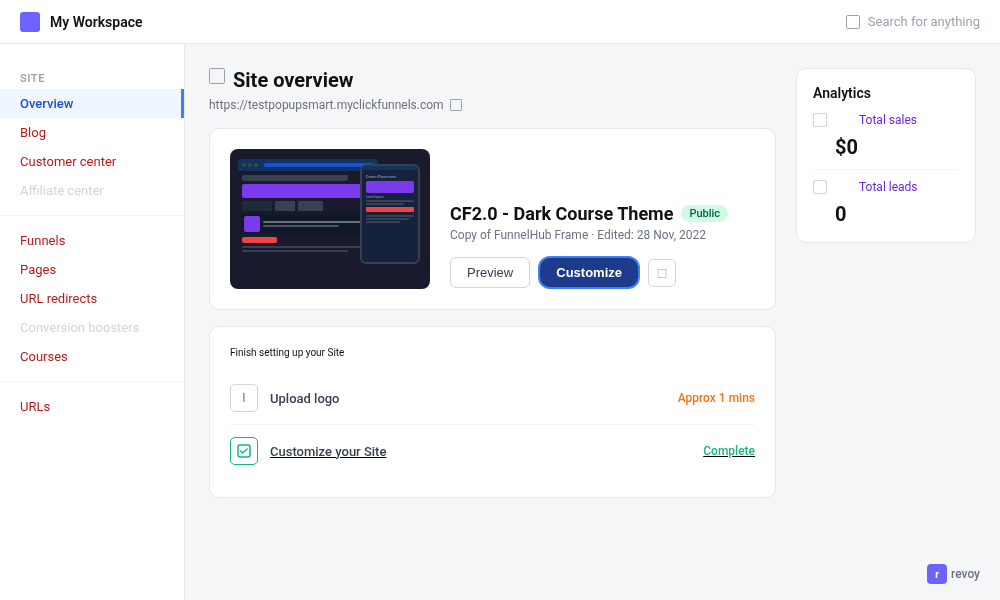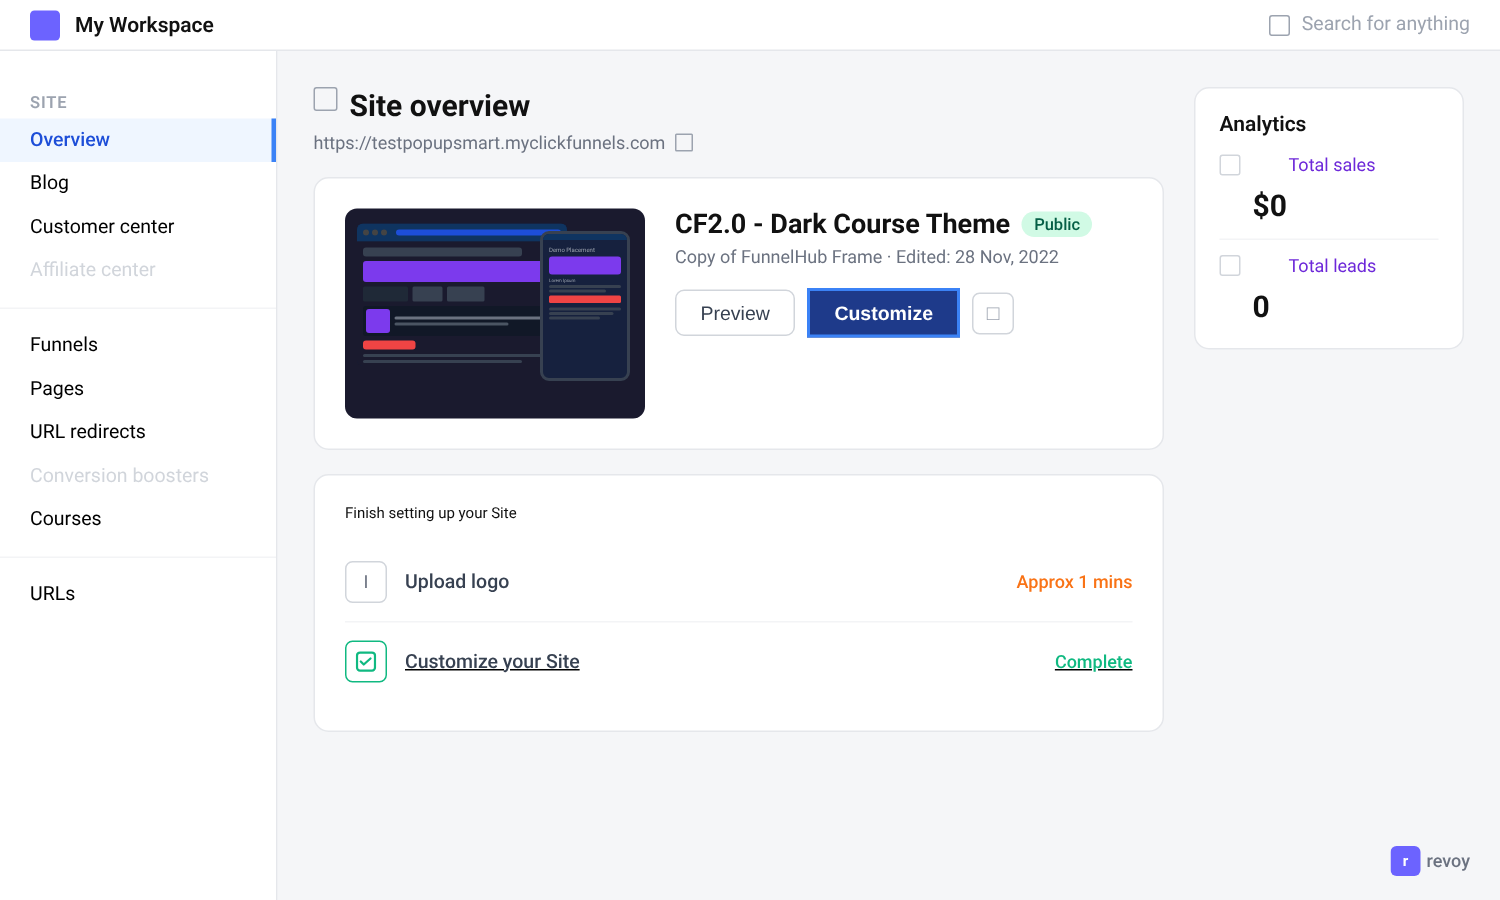--- a/index.html
+++ b/index.html
@@ -1,68 +1,68 @@
 <!DOCTYPE html>
 <html><head>
   <meta charset="utf-8">
   <style>
     * { box-sizing: border-box; margin: 0; padding: 0; }
     body { font-family: -apple-system, BlinkMacSystemFont, 'Segoe UI', Roboto, sans-serif; background: #f5f6f8; display: flex; flex-direction: column; height: 600px; overflow: hidden; }
 
     
-    .topbar { background: #fff; border-bottom: 1px solid #e5e7eb; height: 34px; display: flex; align-items: center; padding: 0 20px; gap: 10px; flex-shrink: 0; }
+    .topbar { background: #fff; border-bottom: 1px solid #e5e7eb; height: 44px; display: flex; align-items: center; padding: 0 20px; gap: 10px; flex-shrink: 0; }
     .topbar-logo { width: 20px; height: 20px; background: #6c63ff; border-radius: 3px; flex-shrink: 0; }
     .topbar-title { font-size: 14px; font-weight: 600; color: #111; flex: 1; }
     .topbar-search { display: flex; align-items: center; gap: 8px; color: #9ca3af; font-size: 13px; }
     .topbar-search-icon { width: 14px; height: 14px; border: 1.5px solid #9ca3af; border-radius: 2px; display: inline-block; }
 
     
     .layout { display: flex; flex: 1; overflow: hidden; }
 
     
     .sidebar { width: 185px; background: #fff; border-right: 1px solid #e5e7eb; padding: 20px 0; overflow-y: auto; flex-shrink: 0; }
     .sidebar-section-label { font-size: 11px; font-weight: 600; color: #9ca3af; padding: 8px 20px 4px; text-transform: uppercase; letter-spacing: 0.05em; }
-    .sidebar-item { padding: 7px 20px; font-size: 13px; color: #000000; cursor: pointer; }
+    .sidebar-item { padding: 7px 20px; font-size: 13px; color: #b91c1c; cursor: pointer; }
     .sidebar-item.active { background: #eff6ff; color: #1d4ed8; font-weight: 500; border-right: 3px solid #3b82f6; }
     .sidebar-item.disabled { color: #d1d5db; cursor: default; }
     .sidebar-divider { height: 1px; background: #f3f4f6; margin: 10px 0; }
 
     
     .main { flex: 1; overflow-y: auto; padding: 24px; display: flex; gap: 20px; }
     .main-left { flex: 1; }
     .main-right { width: 180px; flex-shrink: 0; }
 
     
     .section-title { font-size: 20px; font-weight: 700; color: #111; margin-bottom: 2px; display: flex; align-items: center; gap: 8px; }
     .section-title-icon { width: 16px; height: 16px; border: 1.5px solid #9ca3af; border-radius: 2px; }
     .site-url { font-size: 12px; color: #6b7280; margin-bottom: 16px; display: flex; align-items: center; gap: 6px; }
     .site-url-link { color: #6b7280; }
     .url-copy-icon { width: 12px; height: 12px; border: 1.5px solid #9ca3af; border-radius: 1px; display: inline-block; }
 
     
     .card { background: #fff; border: 1px solid #e5e7eb; border-radius: 10px; padding: 20px; margin-bottom: 16px; }
 
     
-    .funnel-card { display: flex; align-items: flex-start; gap: 20px; }
+    .funnel-card { display: flex; align-items: flex-end; gap: 20px; }
     .funnel-preview { width: 200px; height: 140px; background: #1a1a2e; border-radius: 8px; flex-shrink: 0; overflow: hidden; position: relative; display: flex; align-items: center; justify-content: center; }
     .preview-inner { width: 100%; height: 100%; position: relative; }
     .preview-desktop { width: 140px; height: 95px; background: #16213e; border-radius: 4px; position: absolute; left: 8px; top: 10px; overflow: hidden; }
     .preview-desktop-bar { height: 12px; background: #0f3460; display: flex; align-items: center; padding: 0 4px; gap: 2px; }
     .preview-dot { width: 4px; height: 4px; border-radius: 50%; background: #444; }
     .preview-desktop-content { background: #1a1a2e; height: 83px; padding: 4px; }
     .preview-mobile { width: 60px; height: 100px; background: #16213e; border-radius: 6px; position: absolute; right: 10px; top: 15px; border: 2px solid #374151; overflow: hidden; }
     .preview-mobile-content { padding: 4px; }
 
     .funnel-info { flex: 1; }
     .funnel-name { font-size: 18px; font-weight: 700; color: #111; display: flex; align-items: center; gap: 8px; margin-bottom: 4px; }
     .badge-public { background: #d1fae5; color: #065f46; font-size: 11px; font-weight: 500; padding: 2px 8px; border-radius: 10px; }
     .funnel-meta { font-size: 12px; color: #6b7280; margin-bottom: 14px; }
     .funnel-actions { display: flex; align-items: center; gap: 8px; }
     .btn-preview { padding: 7px 16px; border: 1px solid #d1d5db; border-radius: 6px; font-size: 13px; font-weight: 500; color: #374151; background: #fff; cursor: pointer; }
-    .btn-customize { padding: 7px 16px; border: 2px solid #3b82f6; border-radius: 0; font-size: 13px; font-weight: 600; color: #fff; background: #1e3a8a; cursor: pointer; }
+    .btn-customize { padding: 7px 16px; border: 2px solid #3b82f6; border-radius: 12px; font-size: 13px; font-weight: 600; color: #fff; background: #1e3a8a; cursor: pointer; }
     .btn-more { width: 28px; height: 28px; border: 1px solid #d1d5db; border-radius: 5px; display: flex; align-items: center; justify-content: center; background: #fff; cursor: pointer; color: #9ca3af; font-size: 14px; }
 
     
     .setup-title { font-size: 10px; font-weight: 400; color: #111; margin-bottom: 14px; }
     .setup-item { display: flex; align-items: center; gap: 12px; padding: 12px 0; border-bottom: 1px solid #f3f4f6; }
     .setup-item:last-child { border-bottom: none; text-decoration: underline; }
     .setup-icon { width: 28px; height: 28px; border: 1.5px solid #d1d5db; border-radius: 5px; display: flex; align-items: center; justify-content: center; flex-shrink: 0; font-size: 12px; color: #6b7280; }
     .setup-icon.green { border-color: #10b981; color: #10b981; }
     .setup-label { flex: 1; font-size: 13px; color: #374151; font-weight: 500; }
     .setup-status { font-size: 12px; font-weight: 500; }

